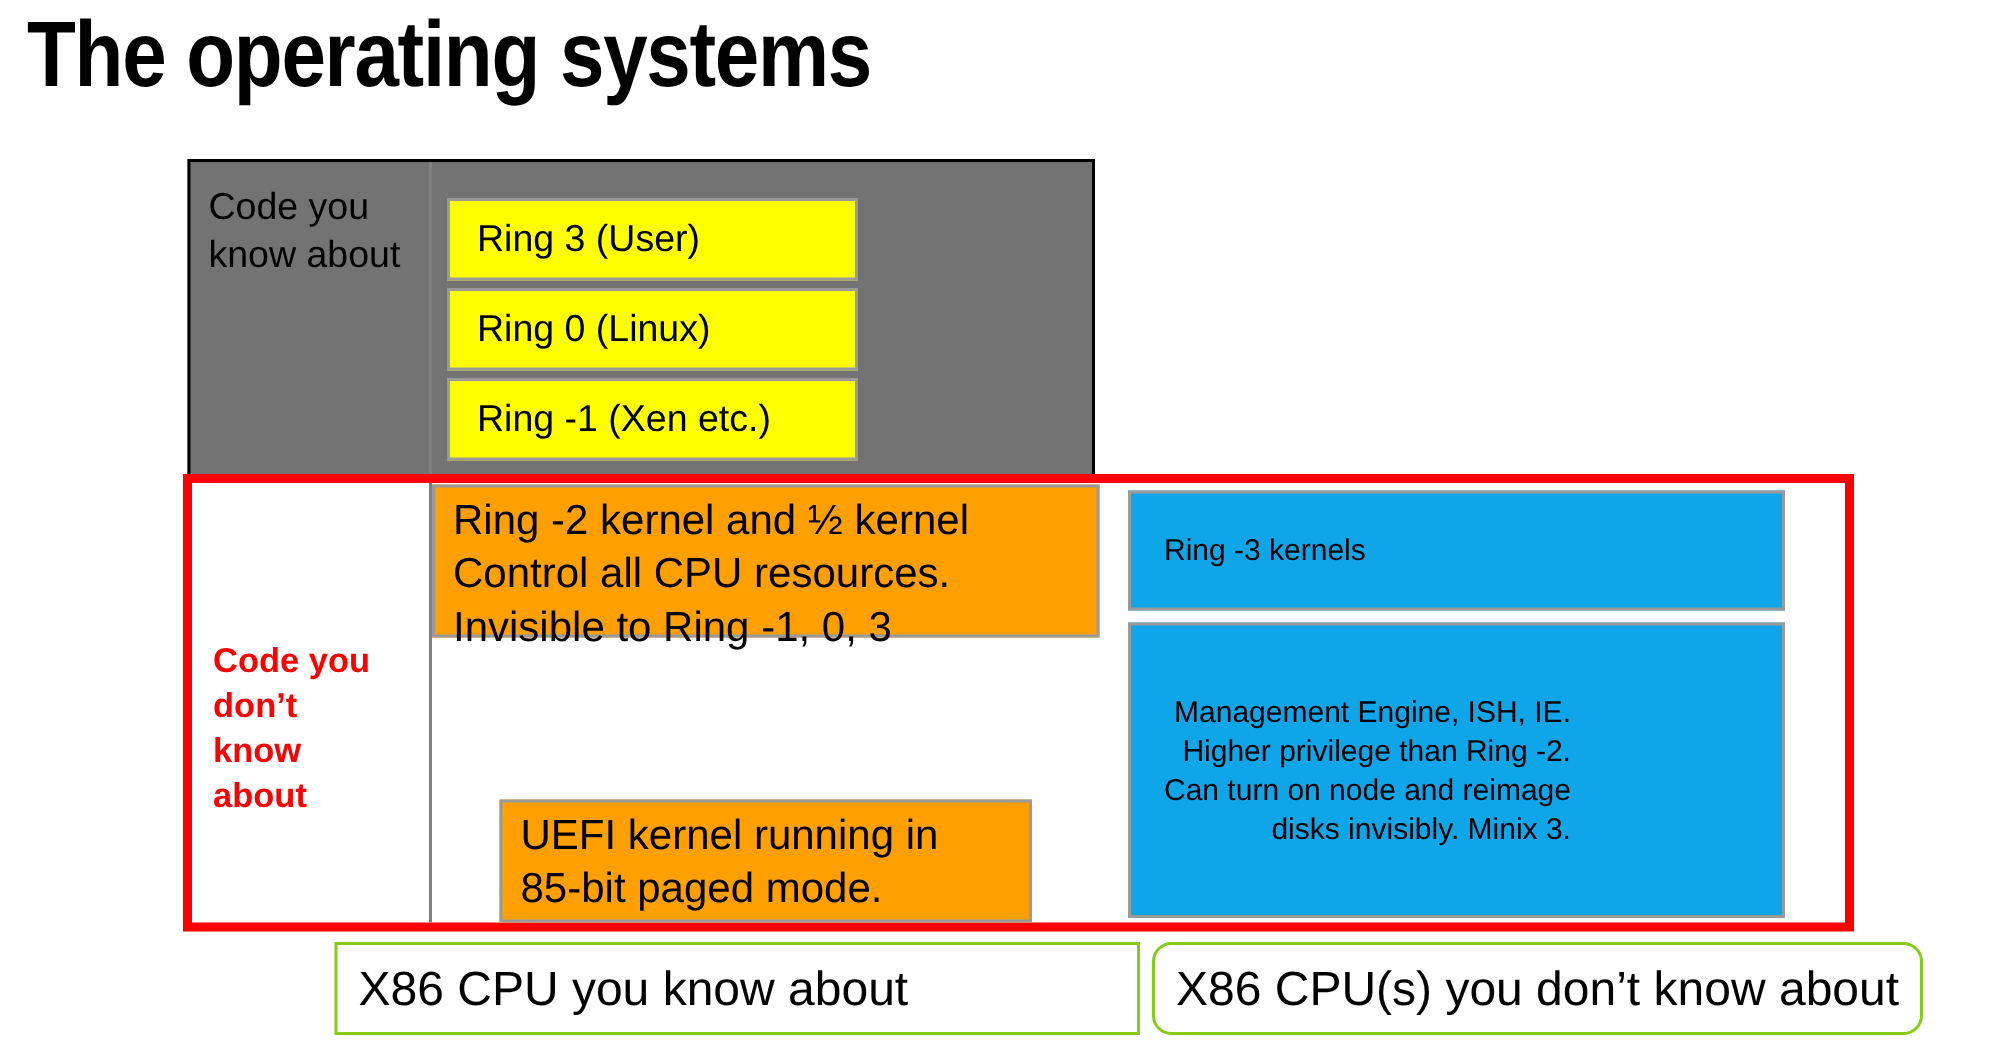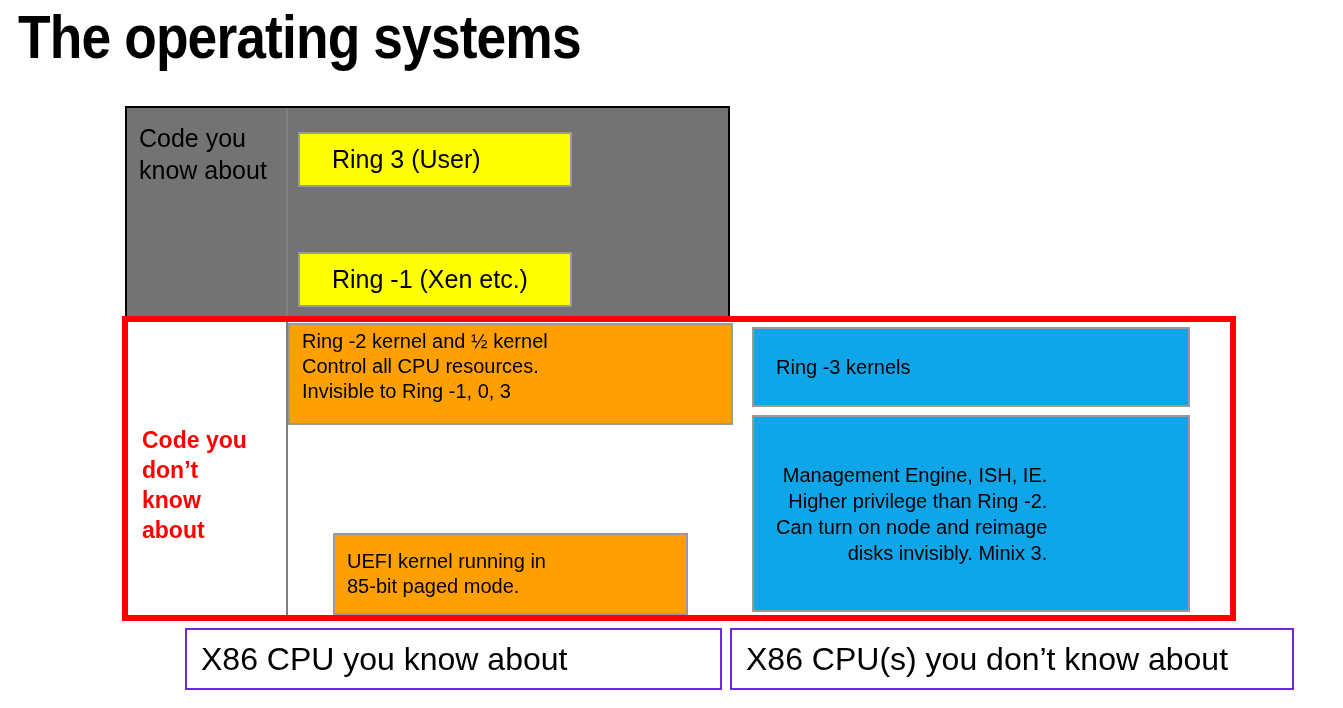--- a/index.html
+++ b/index.html
@@ -62,21 +62,21 @@
   .ring-box {
     position: absolute;
     left: 171px;
     width: 274px;
     height: 55px;
     background: #FFFF00;
     border: 2px solid #9a9a9a;
     box-sizing: border-box;
     display: flex;
     align-items: center;
-    padding-left: 32px;
+    padding-left: 18px;
     font-size: 25px;
     color: #000000;
     white-space: nowrap;
   }
   #ring-3-box { top: 24px; }
   #ring-0-box { top: 84px; }
   #ring-m1-box { top: 144px; }
 
   
   #unknown-frame {
@@ -108,21 +108,21 @@
     height: 100%;
     border-left: 2px solid #808080;
   }
 
   .orange-box {
     position: absolute;
     background: #FFA000;
     border: 2px solid #9a9a9a;
     box-sizing: border-box;
     color: #000000;
-    font-size: 20px;
+    font-size: 28px;
     line-height: 1.26;
     padding: 4px 10px 4px 12px;
     white-space: pre-line;
   }
   #ring-m2-box {
     left: 160px;
     top: 1px;
     width: 445px;
     height: 102px;
   }
@@ -168,42 +168,44 @@
     width: 438px;
     height: 197px;
     text-align: right;
   }
 
   
   .cpu-box {
     position: absolute;
     top: 628px;
     height: 62px;
-    border: 2px solid #6d28d9;
+    border: 2px solid #84cc16;
     box-sizing: border-box;
     background: #ffffff;
     display: flex;
     align-items: center;
     padding-left: 14px;
     font-size: 32px;
     color: #000000;
     white-space: nowrap;
+    margin-left: 38px;
   }
   #cpu-known-box { left: 185px; width: 537px; }
-  #cpu-unknown-box { left: 730px; width: 564px; }
+  #cpu-unknown-box { left: 730px; width: 514px; border-radius: 13px; }
 </style>
 </head>
 <body>
 
 <div id="slide-title">The operating systems</div>
 
 <div id="known-frame">
   <div id="known-label">Code you know about</div>
   <div id="known-divider"></div>
   <div id="ring-3-box" class="ring-box">Ring 3 (User)</div>
+  <div id="ring-0-box" class="ring-box">Ring 0 (Linux)</div>
   <div id="ring-m1-box" class="ring-box">Ring -1 (Xen etc.)</div>
 </div>
 
 <div id="unknown-frame">
   <div id="unknown-label">Code you don’t know about</div>
   <div id="unknown-divider"></div>
 
   <div id="ring-m2-box" class="orange-box">Ring -2 kernel and ½ kernel
 Control all CPU resources.
 Invisible to Ring -1, 0, 3</div>

